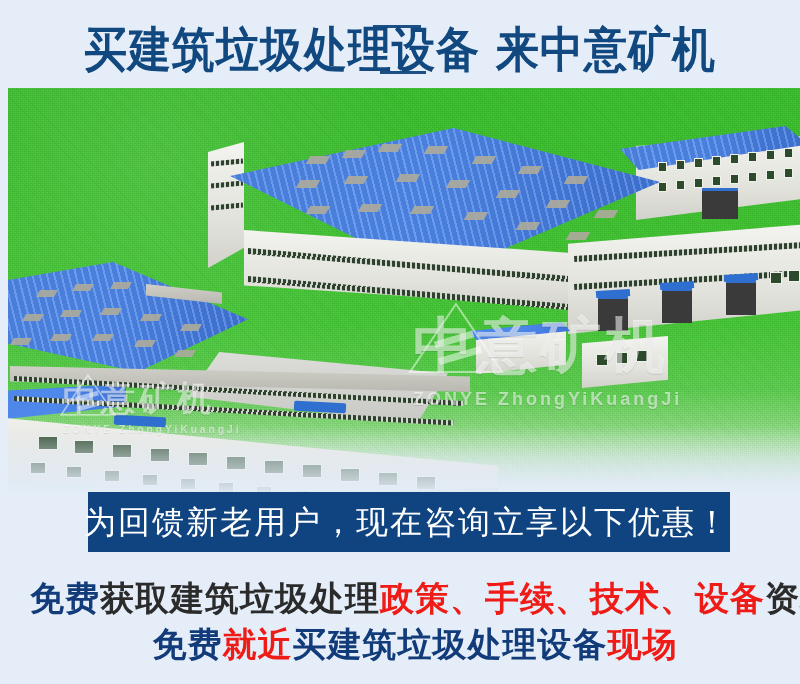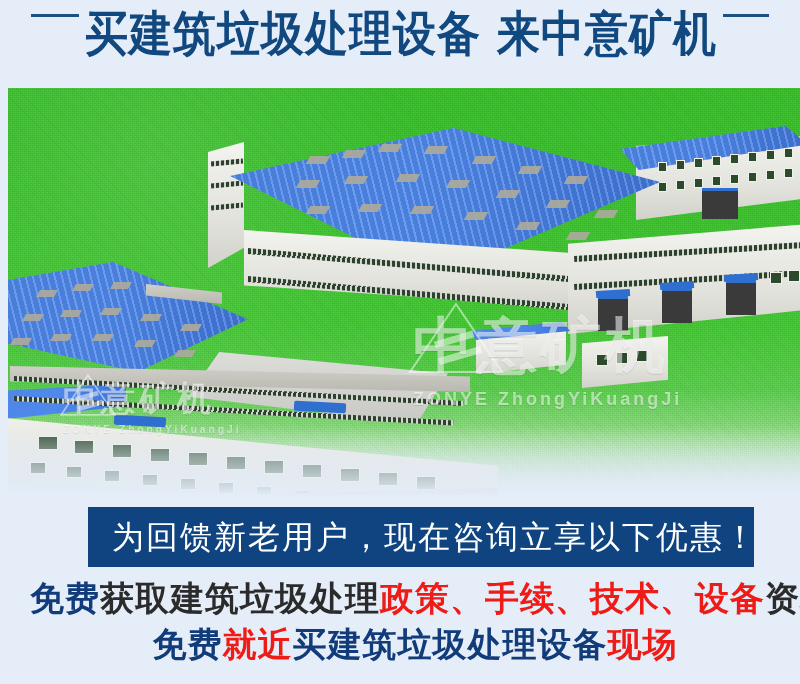--- a/index.html
+++ b/index.html
@@ -24,21 +24,23 @@
   }
 
   
   .headline-row {
     position: absolute;
     left: 0;
     top: 14px;
     width: 800px;
     height: 70px;
     display: flex;
+    align-items: center;
     justify-content: center;
+    flex-direction: column;
   }
   .rule {
     height: 3px;
     background: #1b4f85;
     flex: 0 0 auto;
   }
   .rule-left  { width: 48px; margin-right: 6px; }
   .rule-right { width: 46px; margin-left: 6px; }
 
   .headline {
@@ -187,28 +189,27 @@
   }
   .wm-logo {
     position: absolute;
     pointer-events: none;
   }
 
   
   .banner {
     position: absolute;
     left: 88px;
-    top: 507px;
+    top: 492px;
     width: 642px;
     height: 60px;
     background: #0f4480;
     display: flex;
     align-items: center;
-    justify-content: flex-start;
-    padding-left: 24px;
+    justify-content: flex-end;
   }
   .banner-text {
     font-family: "DejaVu Sans", "Liberation Sans", sans-serif;
     font-size: 32px;
     color: #ffffff;
     letter-spacing: 2px;
     white-space: nowrap;
     line-height: 1;
   }
 

